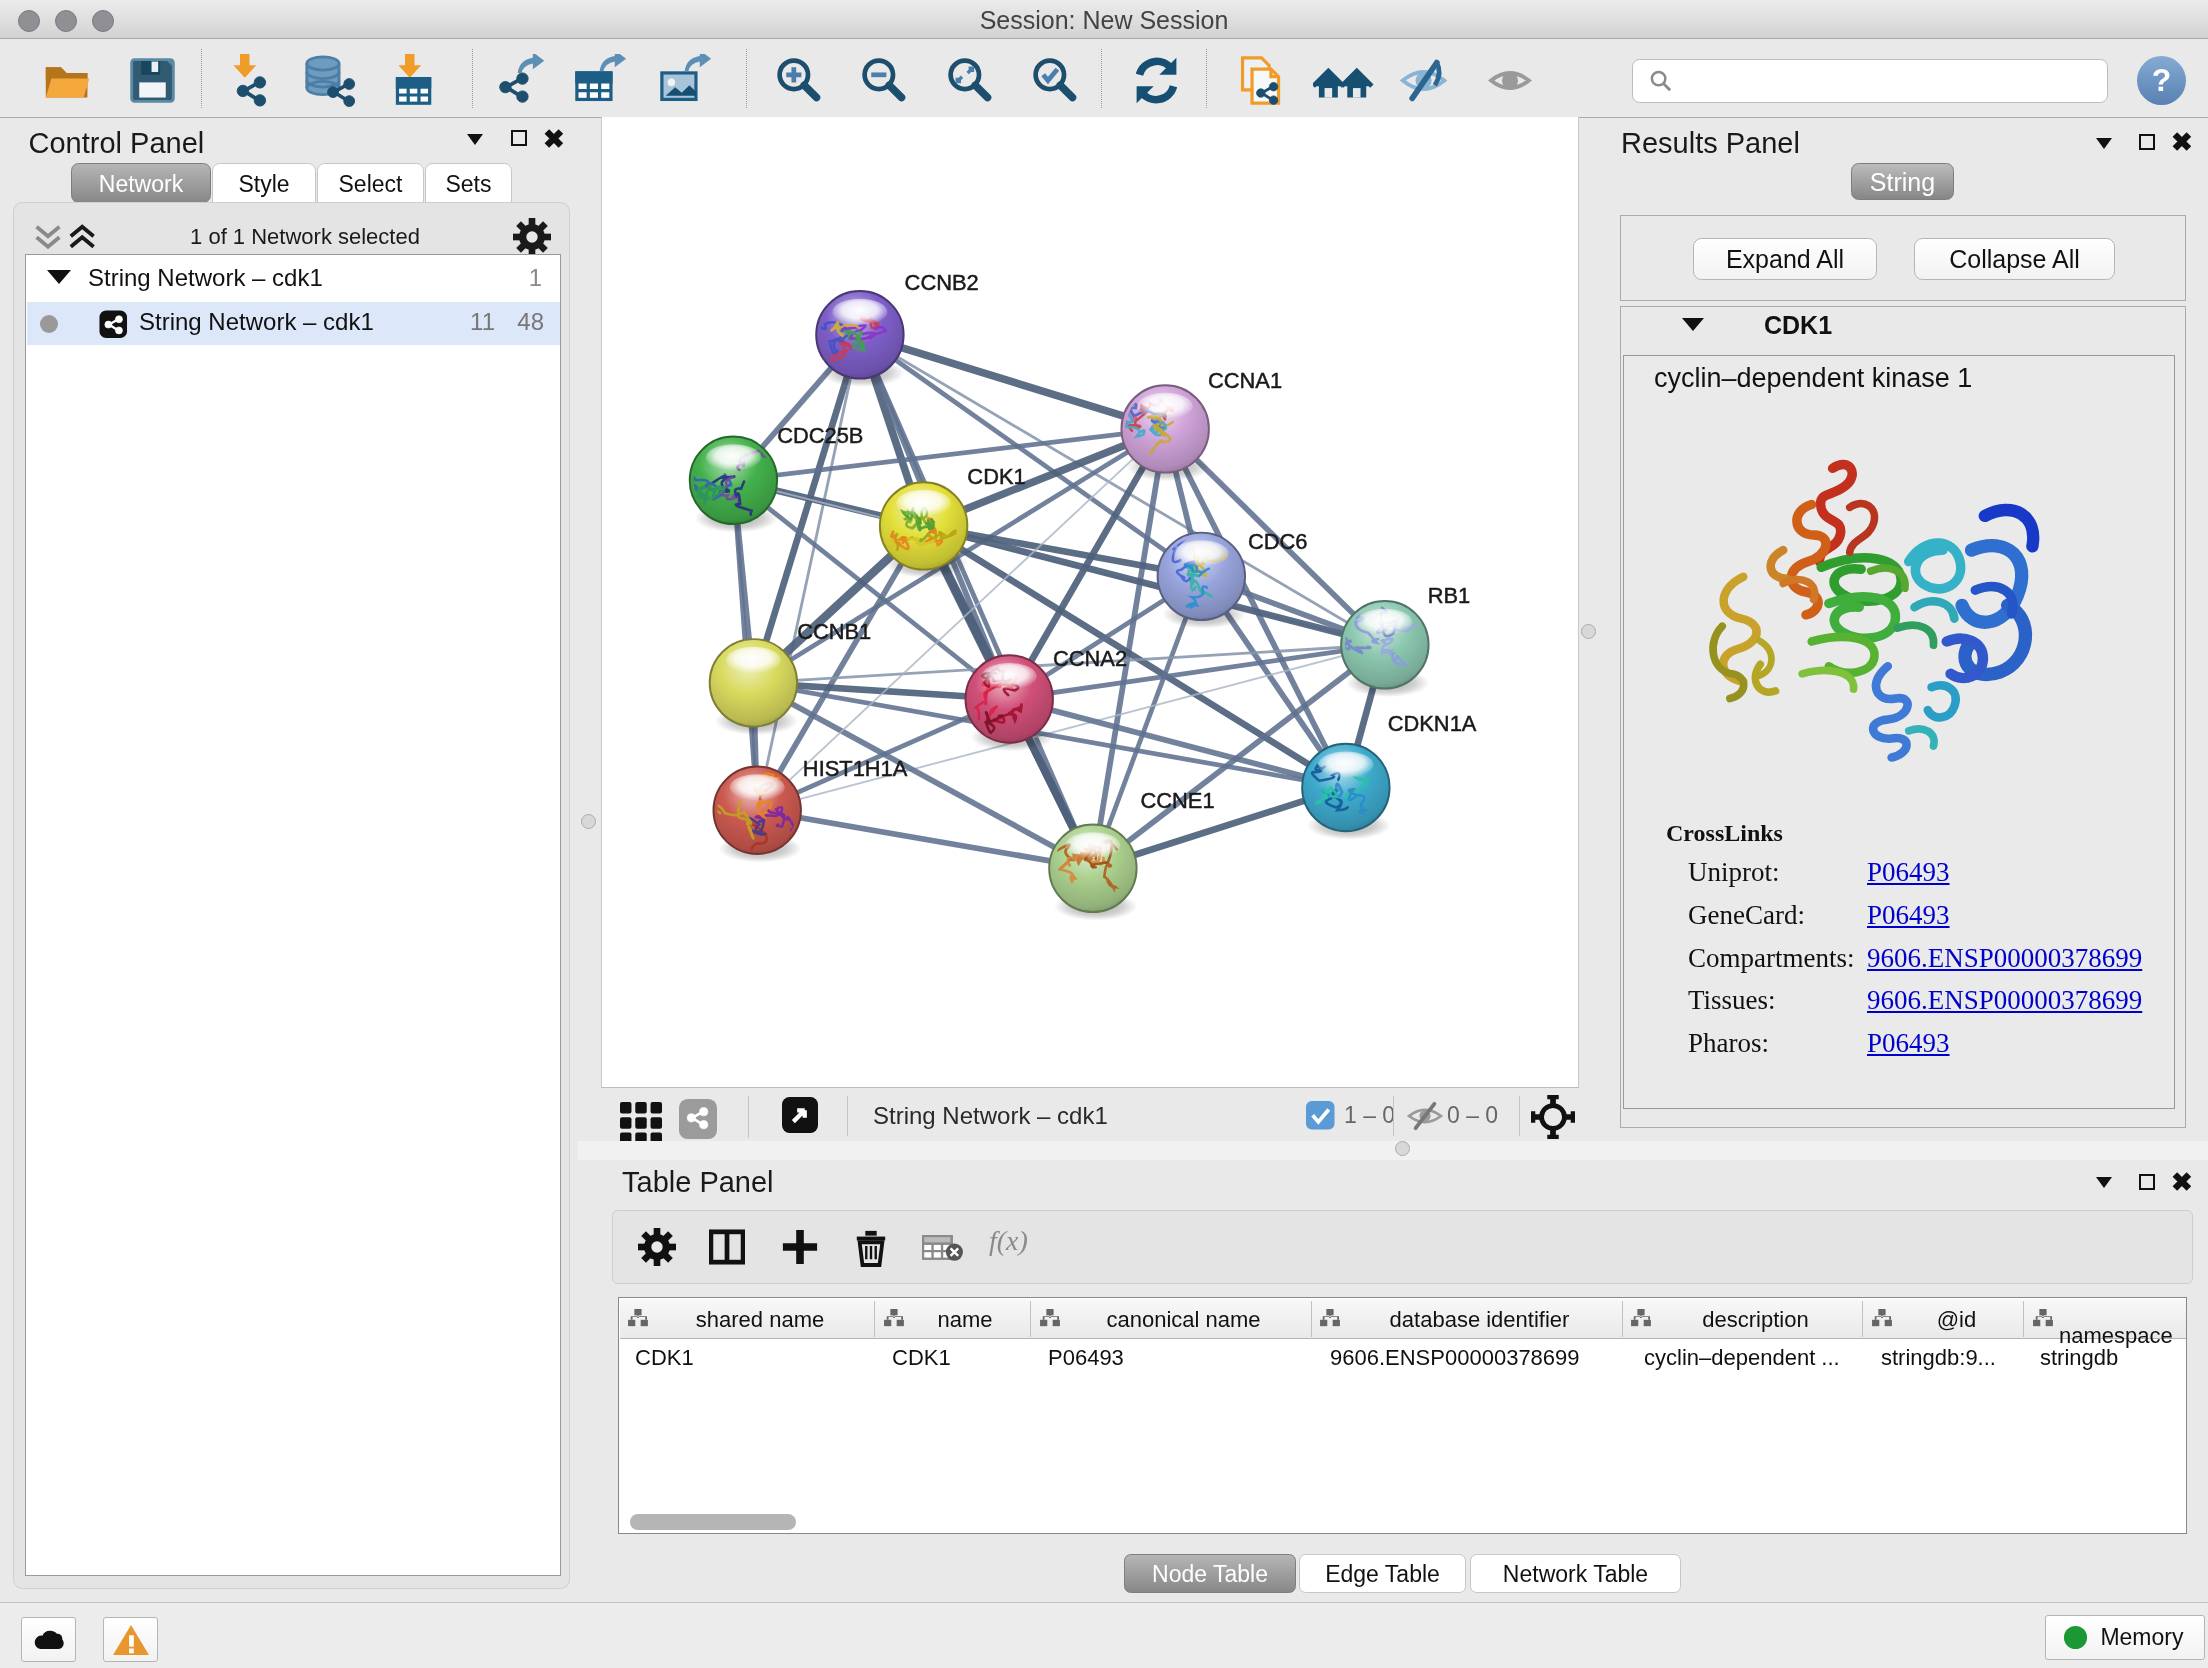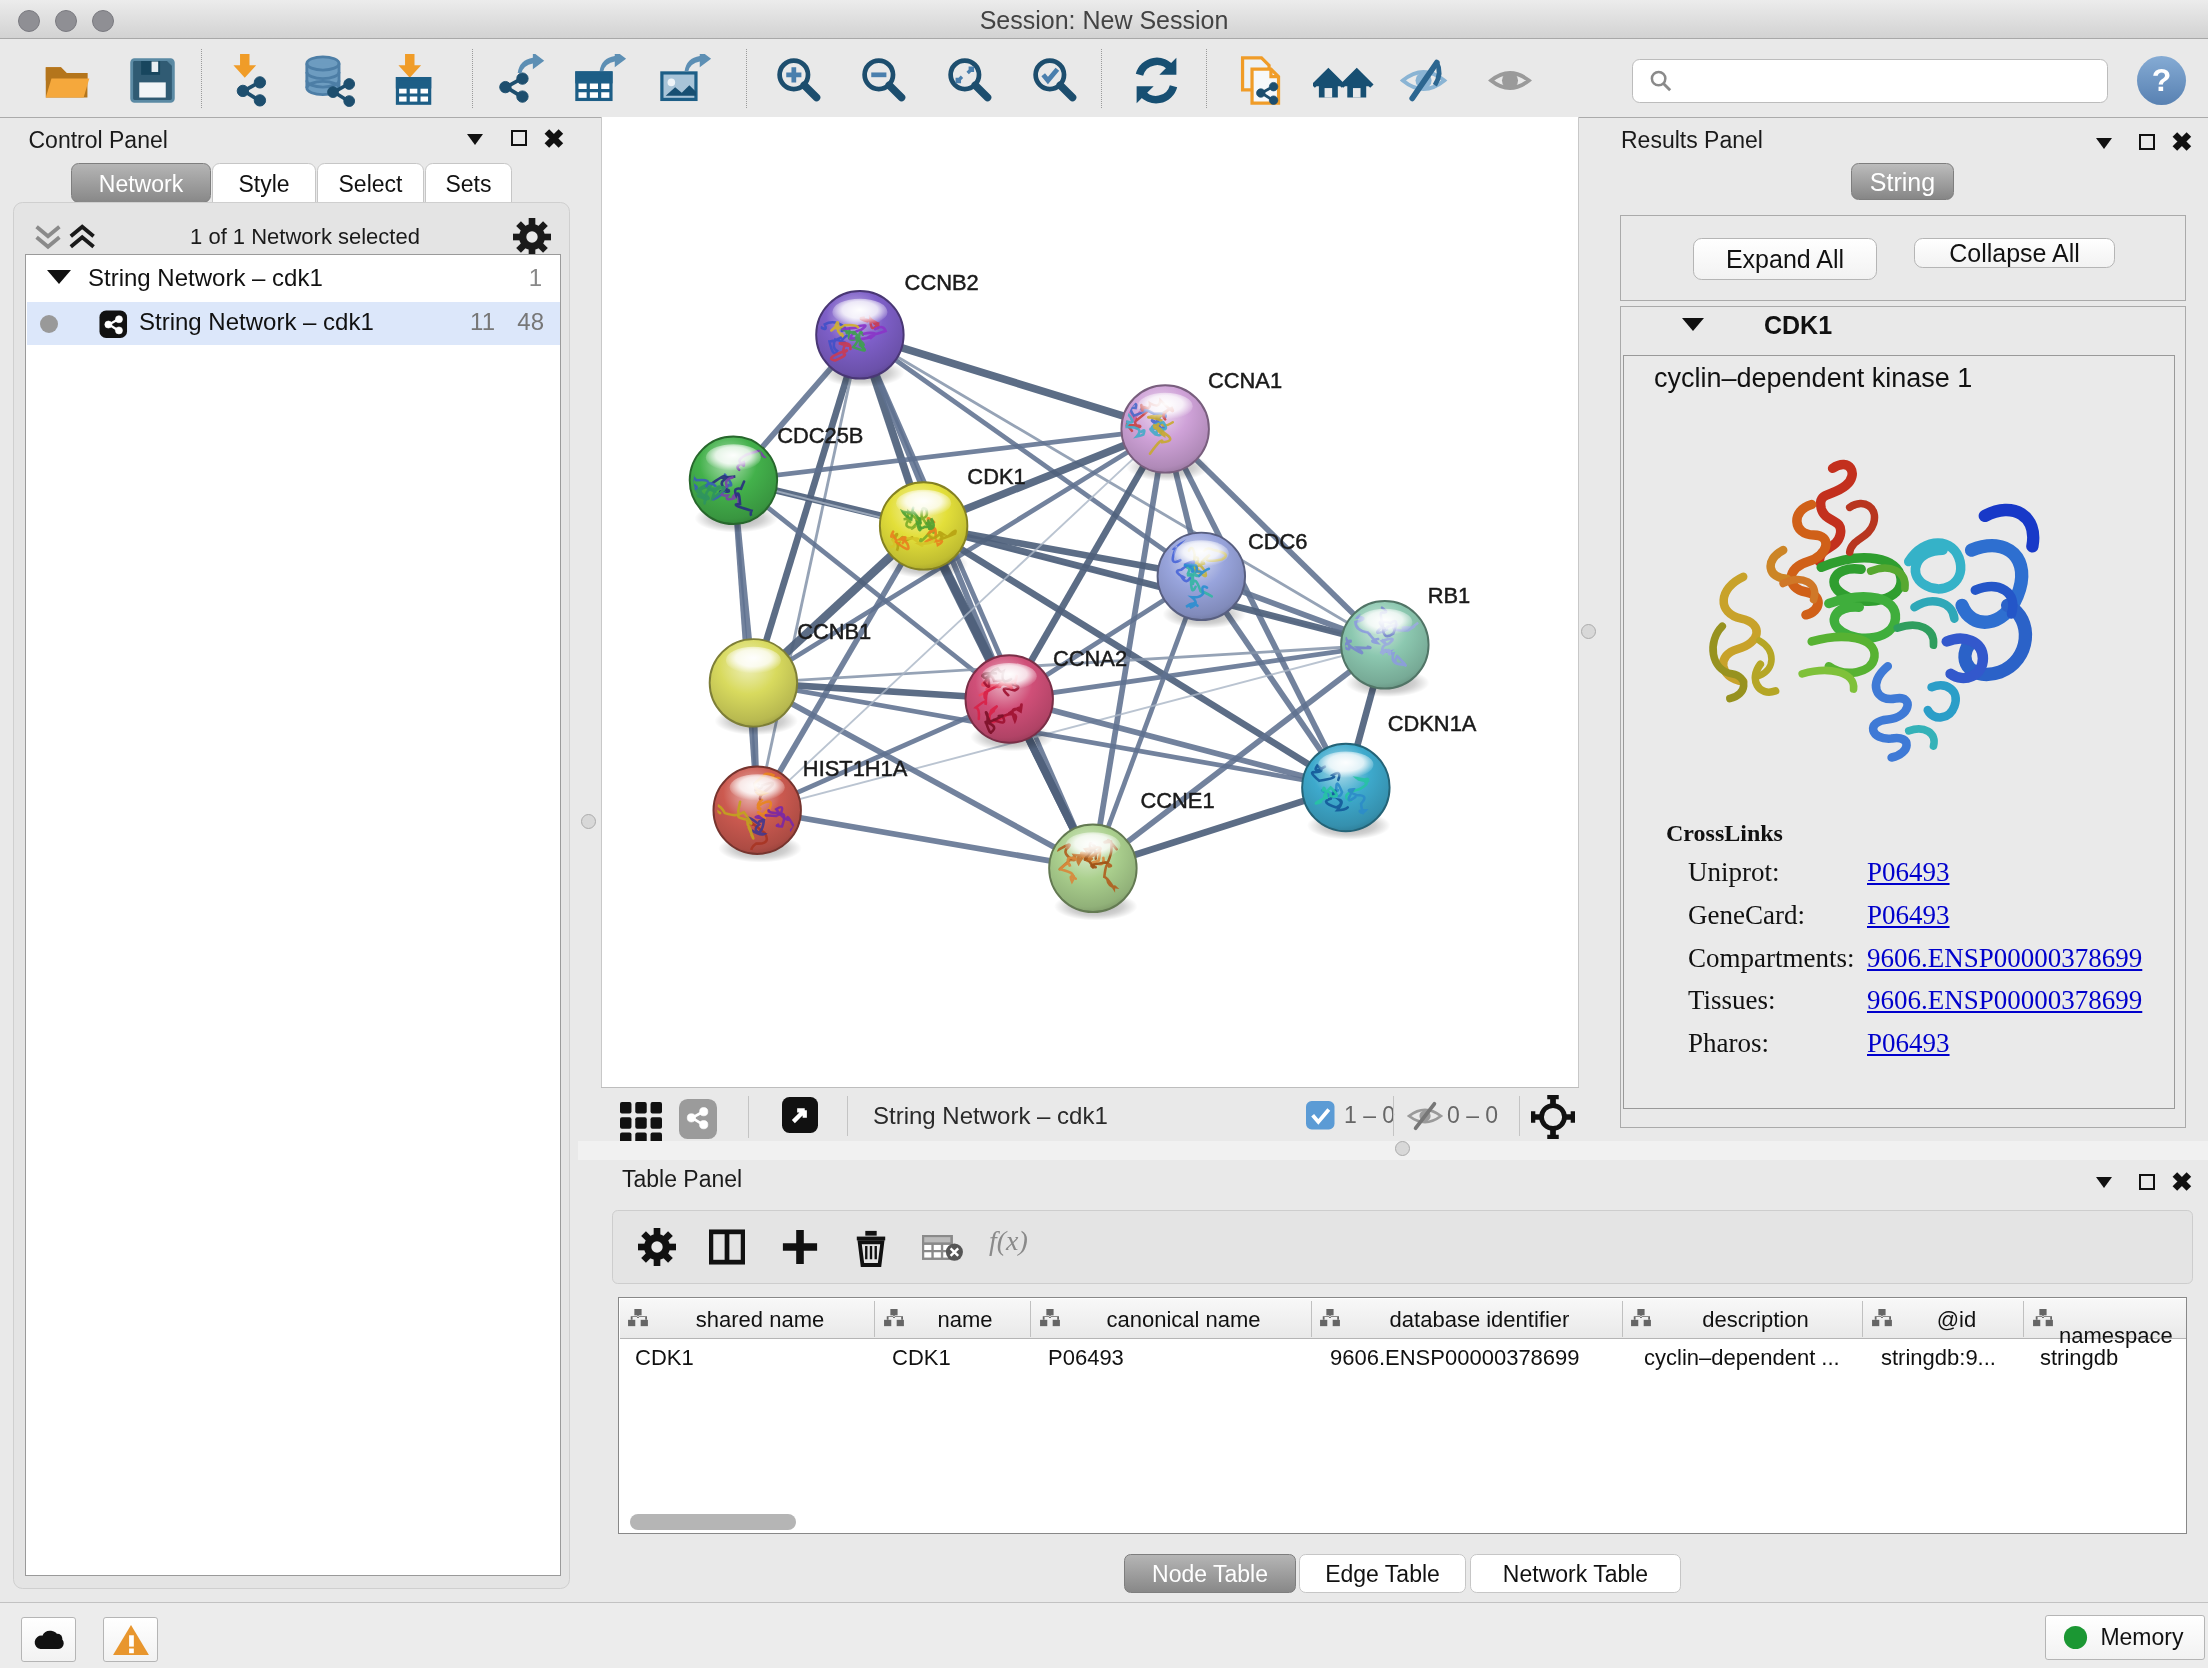--- a/index.html
+++ b/index.html
@@ -1,18 +1,18 @@
 <!DOCTYPE html>
 <html style="font-size:15px"><head><meta charset="utf-8"><style>
 
 * {margin:0;padding:0;box-sizing:border-box;}
 html,body {width:2208px;height:1668px;overflow:hidden;}
 body {font-family:"Liberation Sans",sans-serif;background:#e9e9e9;position:relative;}
 .abs {position:absolute;}
-.panel-title {font-size:23px;color:#1a1a1a;}
+.panel-title {font-size:29px;color:#1a1a1a;}
 .vsep {position:absolute;border-left:1.9px dotted #9a9a9a;}
 .btn {background:linear-gradient(#ffffff,#f2f2f2);border:1.4px solid #b5b5b5;border-radius:8.6px;color:#111;display:flex;align-items:center;justify-content:center;}
 .graytab {background:linear-gradient(#b5b5b5,#888888);color:#fff;border:1px solid #7e7e7e;}
 .whitetab {background:#fff;color:#111;border:1px solid #c6c6c6;}
 a.lnk {color:#0000cc;text-decoration:underline;}
 
 </style></head><body>
 <div class="abs" style="left:0;top:0;width:2208px;height:39px;background:linear-gradient(#ececec,#d2d2d2);border-bottom:1px solid #a8a8a8;"></div>
 <div class="abs" style="left:18px;top:9.5px;width:22px;height:22px;border-radius:50%;background:#8f8f94;border:1px solid #7a7a80;"></div>
 <div class="abs" style="left:55px;top:9.5px;width:22px;height:22px;border-radius:50%;background:#8f8f94;border:1px solid #7a7a80;"></div>
@@ -579,21 +579,21 @@
 </div>
 <div class="abs" style="left:578px;top:1141px;width:1630px;height:19px;background:#f1f1f1;"></div>
 <div class="abs" style="left:1395px;top:1141px;width:15px;height:15px;border-radius:50%;background:#d8d8d8;border:1px solid #ababab;"></div>
 <div class="abs panel-title" style="left:1621px;top:127px;">Results Panel</div>
 <div class="abs" style="left:2096px;top:138px;width:0;height:0;border-left:8.6px solid transparent;border-right:8.6px solid transparent;border-top:11.4px solid #111;"></div>
 <div class="abs" style="left:2139px;top:134px;width:16px;height:16px;border:2.4px solid #111;box-sizing:border-box;"></div>
 <div class="abs" style="left:2171px;top:127px;font-size:26px;font-weight:bold;color:#111;">✖</div>
 <div class="abs" style="left:1620px;top:215px;width:566px;height:86px;border:1.9px solid #aaa;background:#e9e9e9;"></div>
 <div class="abs" style="left:1851px;top:163px;width:103px;height:37px;border-radius:7.6px;background:linear-gradient(#bcbcbc,#868686);border:1px solid #7e7e7e;color:#fff;font-size:25px;text-align:center;line-height:37px;">String</div>
 <div class="abs btn" style="left:1693px;top:238px;width:184px;height:42px;font-size:25px;">Expand All</div>
-<div class="abs btn" style="left:1914px;top:238px;width:201px;height:30px;font-size:25px;">Collapse All</div>
+<div class="abs btn" style="left:1914px;top:238px;width:201px;height:42px;font-size:25px;">Collapse All</div>
 <div class="abs" style="left:1620px;top:306px;width:566px;height:822px;border:1.9px solid #aaa;background:#e9e9e9;"></div>
 <div class="abs" style="left:1682px;top:318px;width:0;height:0;border-left:11.4px solid transparent;border-right:11.4px solid transparent;border-top:13.3px solid #111;"></div>
 <div class="abs" style="left:1764px;top:311px;font-size:25px;font-weight:bold;color:#111;">CDK1</div>
 <div class="abs" style="left:1623px;top:355px;width:552px;height:754px;border:1px solid #999;background:#eaeaea;"></div>
 <div class="abs" style="left:1654px;top:363px;font-size:27px;color:#111;">cyclin–dependent kinase 1</div>
 <div class="abs" style="left:1669px;top:455px;"><svg width="371" height="314" viewBox="0 0 390 330" style="">
       <g fill="none" stroke-linecap="round">
         <path d="M172 14 C190 2,200 20,186 32 C172 44,156 38,160 56 C164 72,184 66,180 84 C176 100,158 96,158 112" stroke="#c3301e" stroke-width="10"></path>
         <path d="M150 52 C128 58,130 84,152 84 C172 84,168 106,146 112 C124 118,122 140,144 144 C162 147,160 164,144 168" stroke="#d06018" stroke-width="10"></path>
         <path d="M120 100 C100 110,104 130,124 130" stroke="#cc8526" stroke-width="9"></path>

